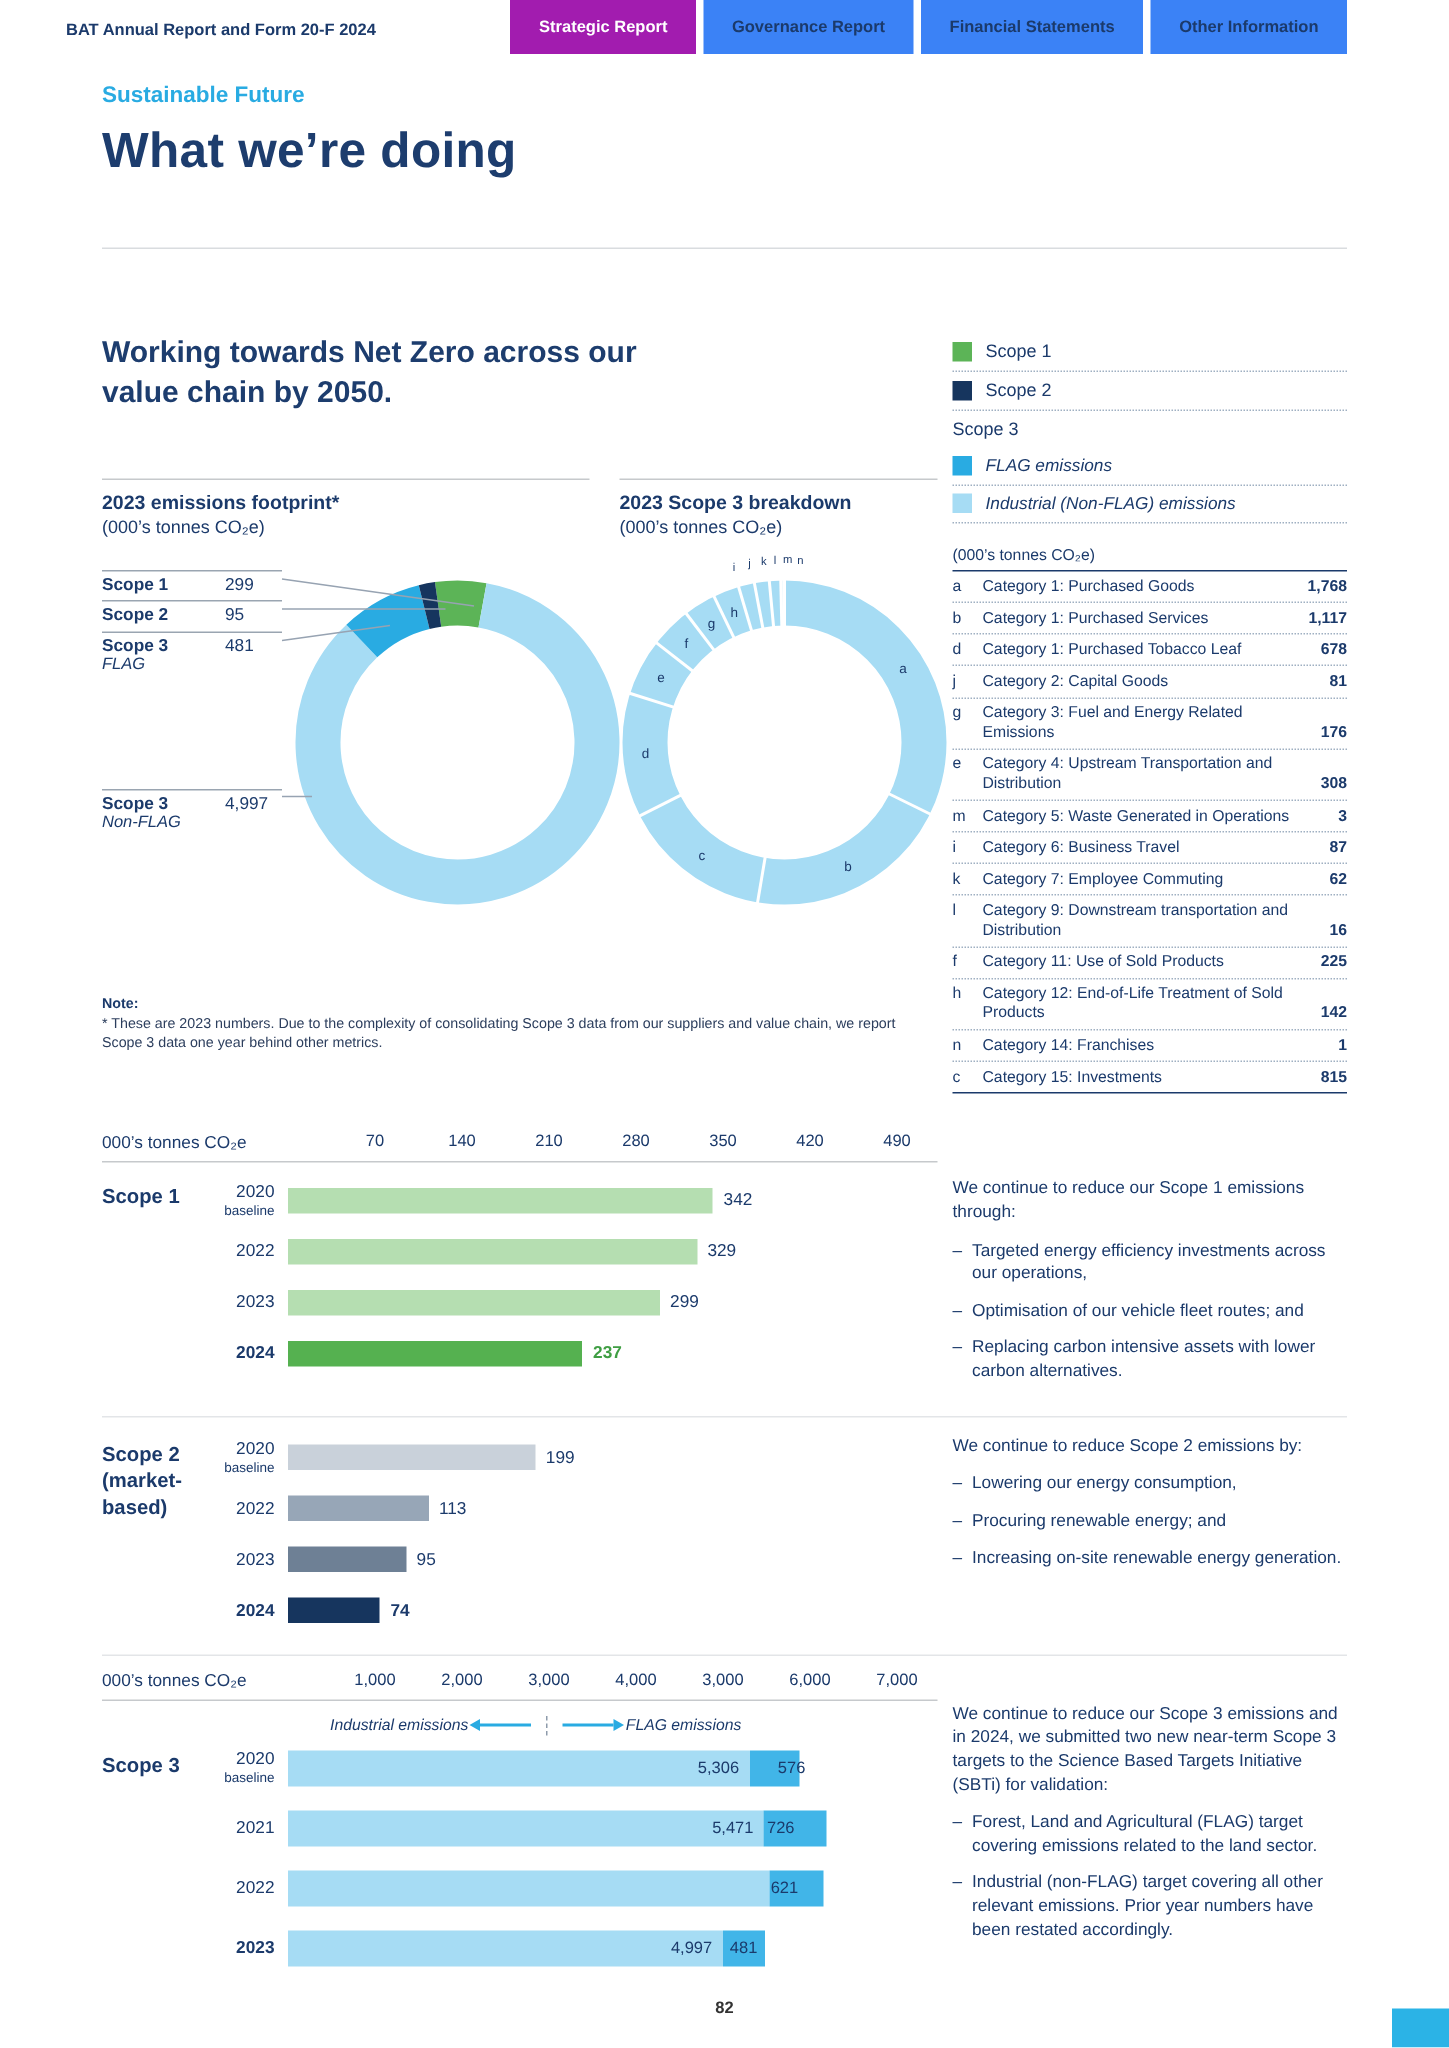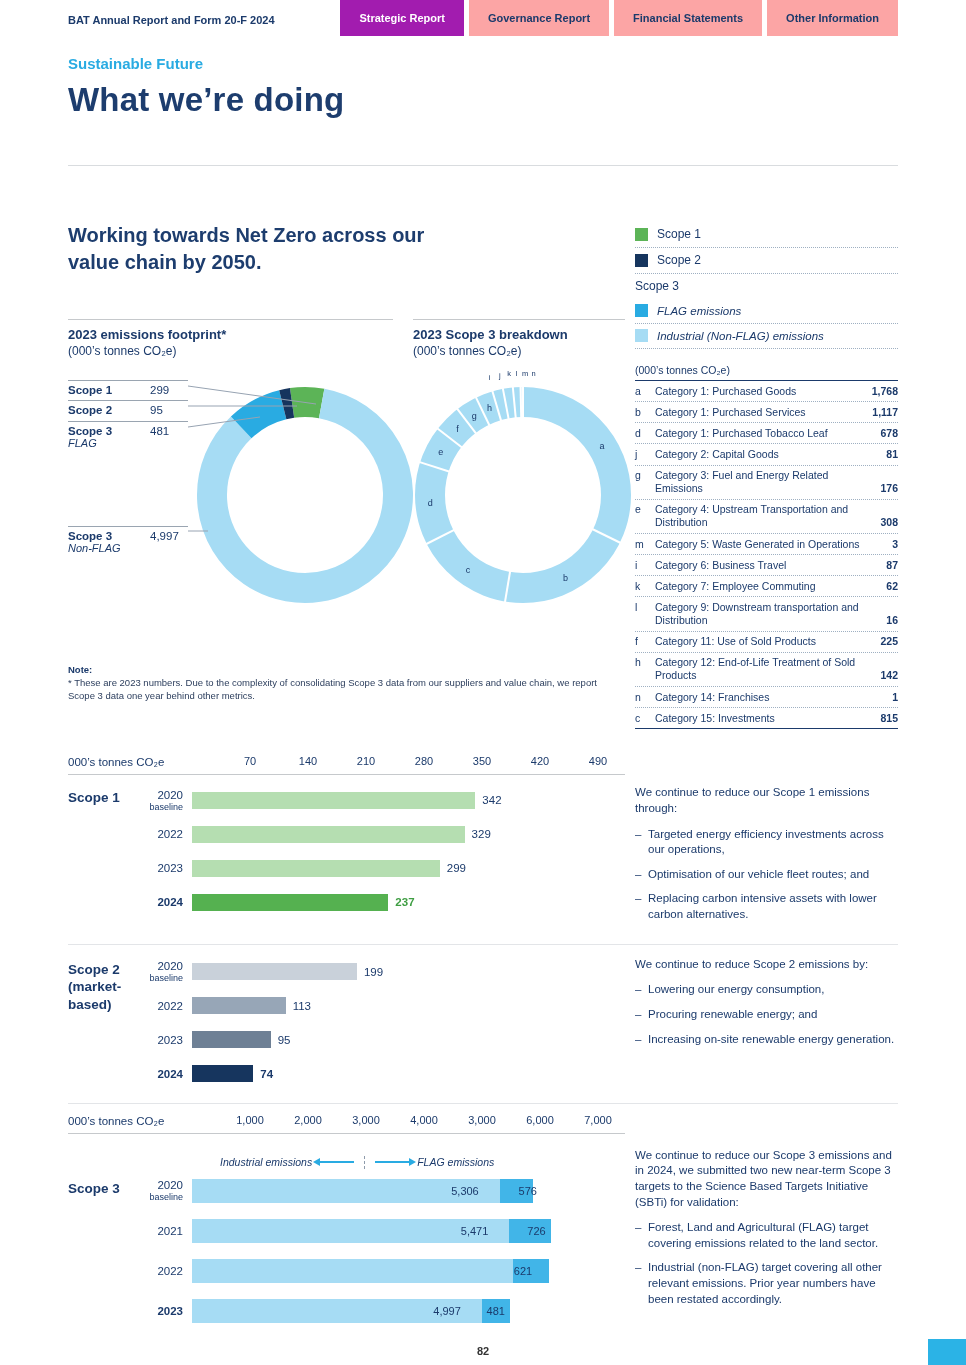--- a/index.html
+++ b/index.html
@@ -1,21 +1,21 @@
 <!DOCTYPE html>
 <html><head>
 <meta charset="utf-8">
 <style>
 *{margin:0;padding:0;box-sizing:border-box}
 html,body{width:966px;height:1365px}
 body{font-family:"Liberation Sans",sans-serif;background:#fff;color:#1b3a6b;position:relative;overflow:hidden}
 .topbar{display:flex;justify-content:space-between;align-items:flex-start}
-.report-title{font-size:11px;font-weight:bold;padding:14px 0 0 68px}
+.report-title{font-size:11px;font-weight:bold;padding:14px 0 0 44px}
 .tabs{display:flex;margin-right:68px}
-.tab{height:36px;display:flex;align-items:center;justify-content:center;padding:0 19px;font-size:11px;font-weight:bold;background:#fca5a5;margin-left:5px;color:#1b3a6b;cursor:pointer}
+.tab{height:36px;display:flex;align-items:center;justify-content:center;padding:0 19px;font-size:11px;font-weight:bold;background:#3b82f6;margin-left:5px;color:#1b3a6b;cursor:pointer}
 .tab.active{background:#a21caf;color:#fff}
 .content{padding:0 68px}
 .eyebrow{color:#29abe2;font-size:15px;font-weight:bold;margin-top:19px}
 .page-title{font-size:33px;font-weight:bold;color:#1d3d6e;margin-top:9px;letter-spacing:.2px}
 .rule{border:none;border-top:1px solid #d9dcdf;margin-top:46px}
 .main-top{display:flex;margin-top:56px}
 .left-col{width:557px}
 .right-col{width:263px;margin-left:10px}
 .intro{font-size:20px;line-height:1.33;font-weight:bold;max-width:400px;color:#1d3d6e}
 .chart-titles{display:flex;margin-top:44px}
@@ -68,21 +68,21 @@
 .dash{width:13px;flex:0 0 13px}
 .arrows-row{display:flex;align-items:center;margin:10px 0 2px 124px;padding-left:28px;font-size:10.5px;font-style:italic;gap:8px}
 .arr{width:34px;height:2px;background:#29abe2;position:relative}
 .arr::before{content:"";position:absolute;top:-3.5px}
 .arr-l::before{left:-7px;border-right:7px solid #29abe2;border-top:4.5px solid transparent;border-bottom:4.5px solid transparent}
 .arr-r::before{right:-7px;border-left:7px solid #29abe2;border-top:4.5px solid transparent;border-bottom:4.5px solid transparent}
 .vdiv{height:13px;border-left:1px dashed #8e9bab;margin:0 2px}
 .s3-row{height:40px}
 .s3-row .track{height:24px}
 .bar2{position:absolute;top:0;height:100%}
-.in-label{position:absolute;top:0;height:100%;display:flex;align-items:center;justify-content:flex-end;padding-right:21px;font-size:11px;white-space:nowrap}
+.in-label{position:absolute;top:0;height:100%;display:flex;align-items:center;justify-content:flex-end;padding-right:7px;font-size:11px;white-space:nowrap}
 .in-label.center{justify-content:center;padding-right:0}
 .footer{margin-top:14px;text-align:center;font-size:11px;font-weight:bold;color:#333}
 .corner-bar{position:absolute;right:0;bottom:0;width:38px;height:26px;background:#2bb3e6}
 </style>
 </head>
 <body>
 
 <div class="page">
 
   <header class="topbar">
@@ -435,21 +435,21 @@
             <span class="tick" style="left: 58px;">1,000</span>
             <span class="tick" style="left: 116px;">2,000</span>
             <span class="tick" style="left: 174px;">3,000</span>
             <span class="tick" style="left: 232px;">4,000</span>
             <span class="tick" style="left: 290px;">3,000</span>
             <span class="tick" style="left: 348px;">6,000</span>
             <span class="tick" style="left: 406px;">7,000</span>
           </div>
       </div>
 
-      <div class="chart-flex" style="margin-top:12px">
+      <div class="chart-flex" style="margin-top:0">
         <div class="chart-left">
           <div class="arrows-row">
             <span>Industrial emissions</span>
             <span class="arr arr-l"></span>
             <span class="vdiv"></span>
             <span class="arr arr-r"></span>
             <span>FLAG emissions</span>
           </div>
           <div class="group-label" style="top:34px">Scope 3</div>
           <div class="rows" id="scope3-rows">
@@ -466,21 +466,21 @@
                 </div>
               </div>
               <div class="bar-row s3-row">
                 <div class="year-cell">
                   <div class="yr">2021</div>
                 </div>
                 <div class="track">
                   <div class="bar2" style="left: 0px; width: 317.318px; background: rgb(166, 220, 244);"></div>
                   <div class="bar2" style="left: 317.318px; width: 42.108px; background: rgb(65, 181, 232);"></div>
                   <span class="in-label" style="left: 0px; width: 317.318px;">5,471</span>
-                  <span class="in-label center" style="left: 327px; width: 35px;">726</span>
+                  <span class="in-label center" style="left: 311px; width: 35px;">726</span>
                 </div>
               </div>
               <div class="bar-row s3-row">
                 <div class="year-cell">
                   <div class="yr">2022</div>
                 </div>
                 <div class="track">
                   <div class="bar2" style="left: 0px; width: 320.972px; background: rgb(166, 220, 244);"></div>
                   <div class="bar2" style="left: 320.972px; width: 36.018px; background: rgb(65, 181, 232);"></div>
                   <span class="in-label center" style="left: 320.972px; width: 20px;">621</span>

